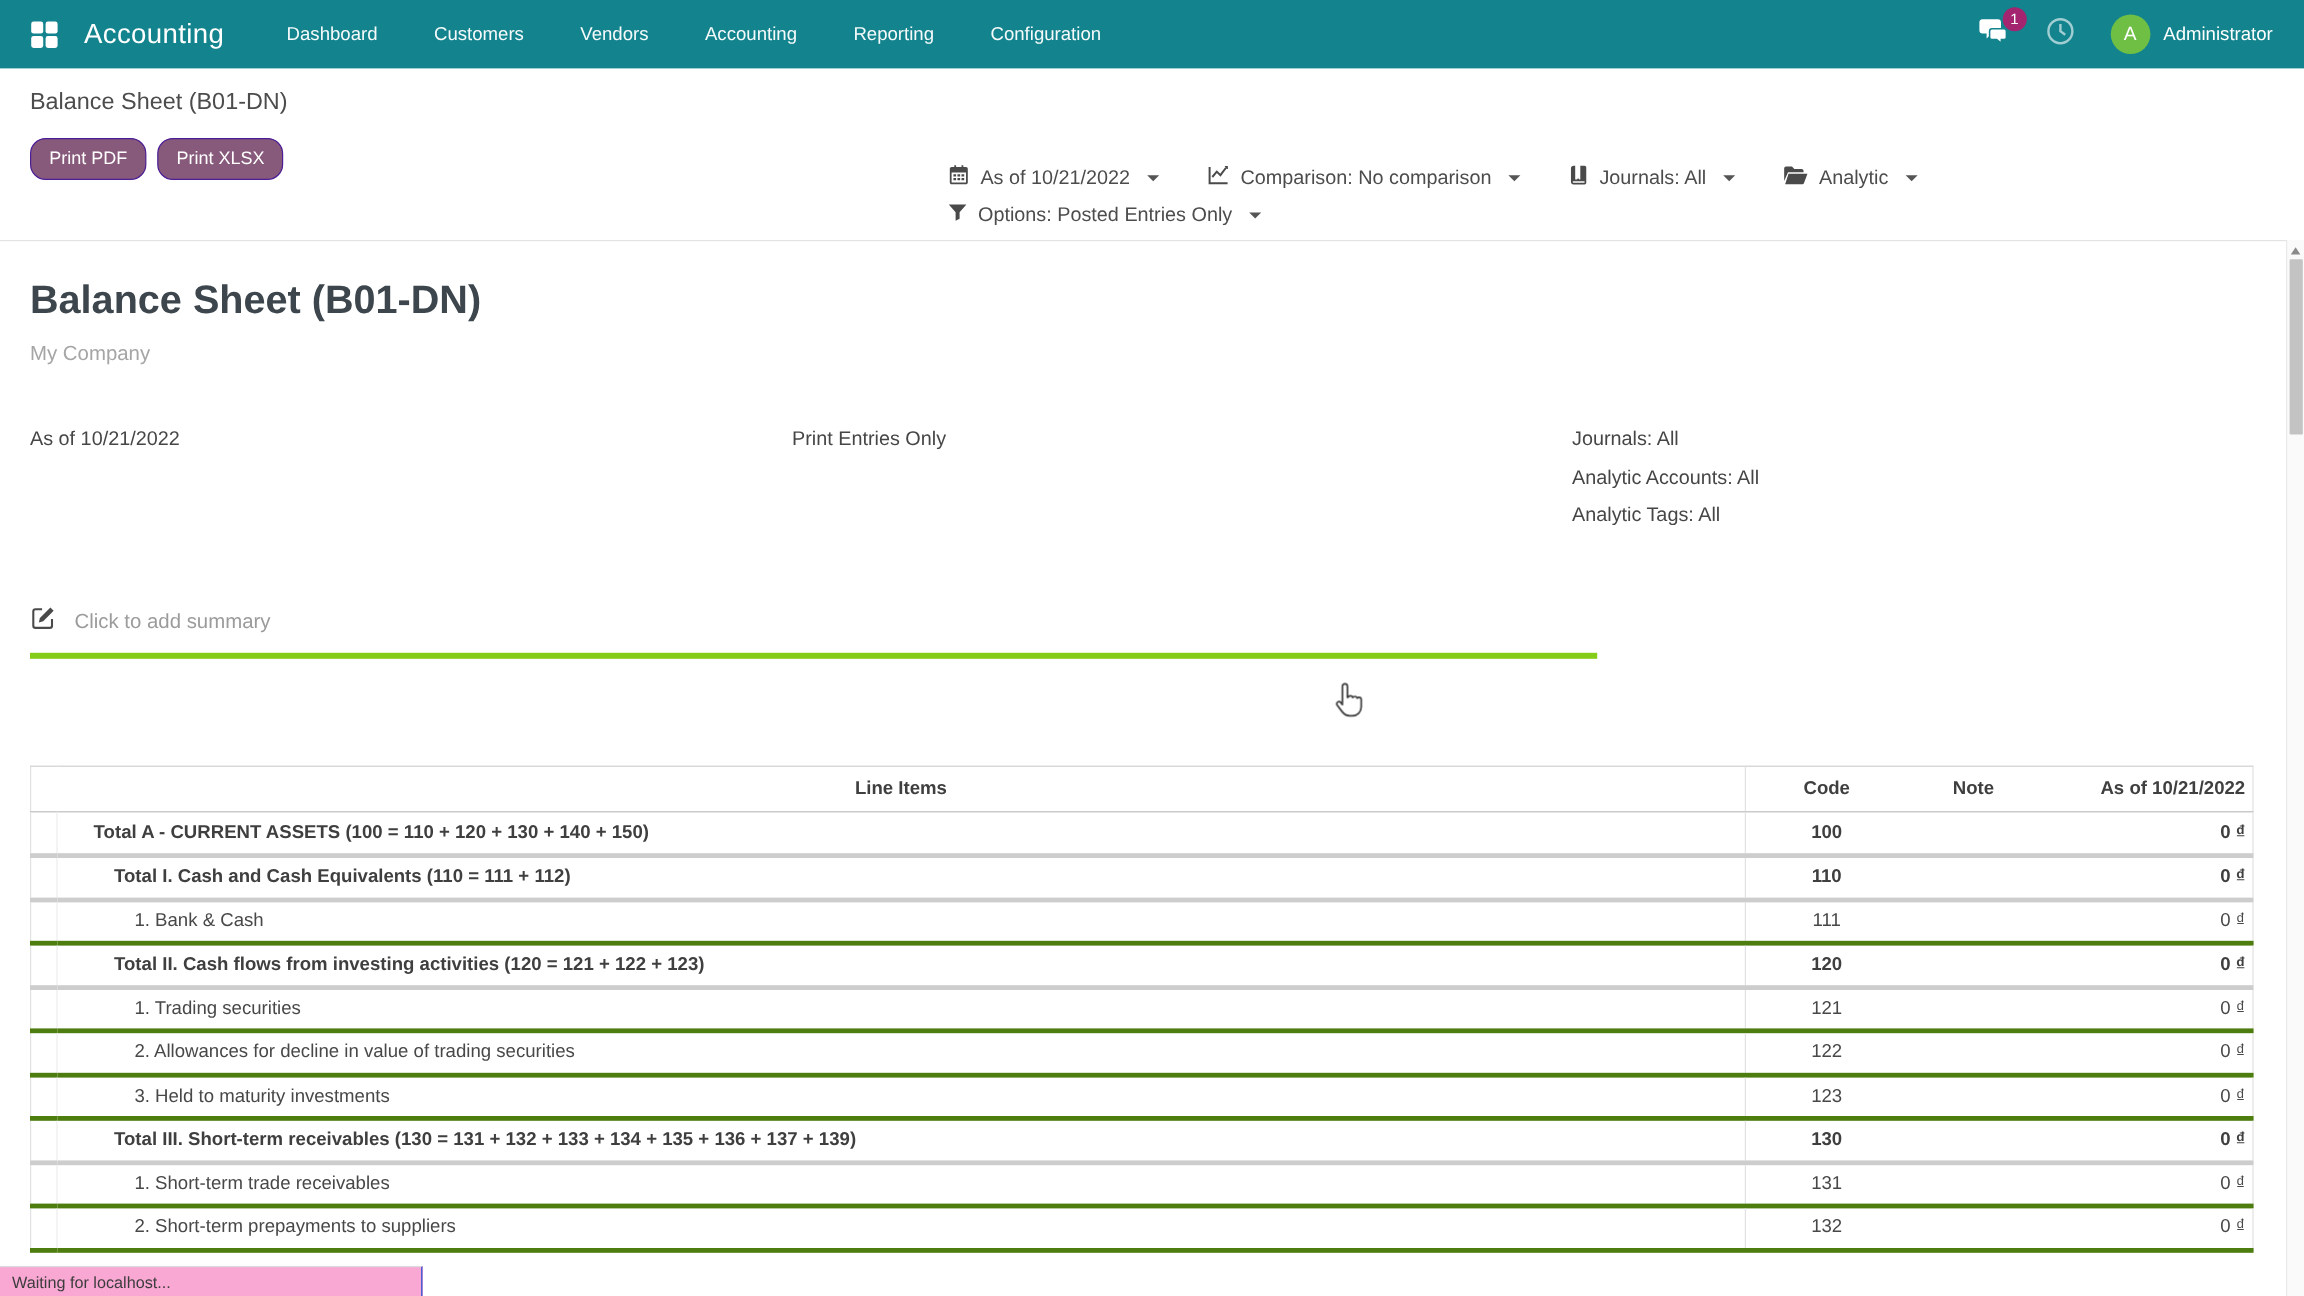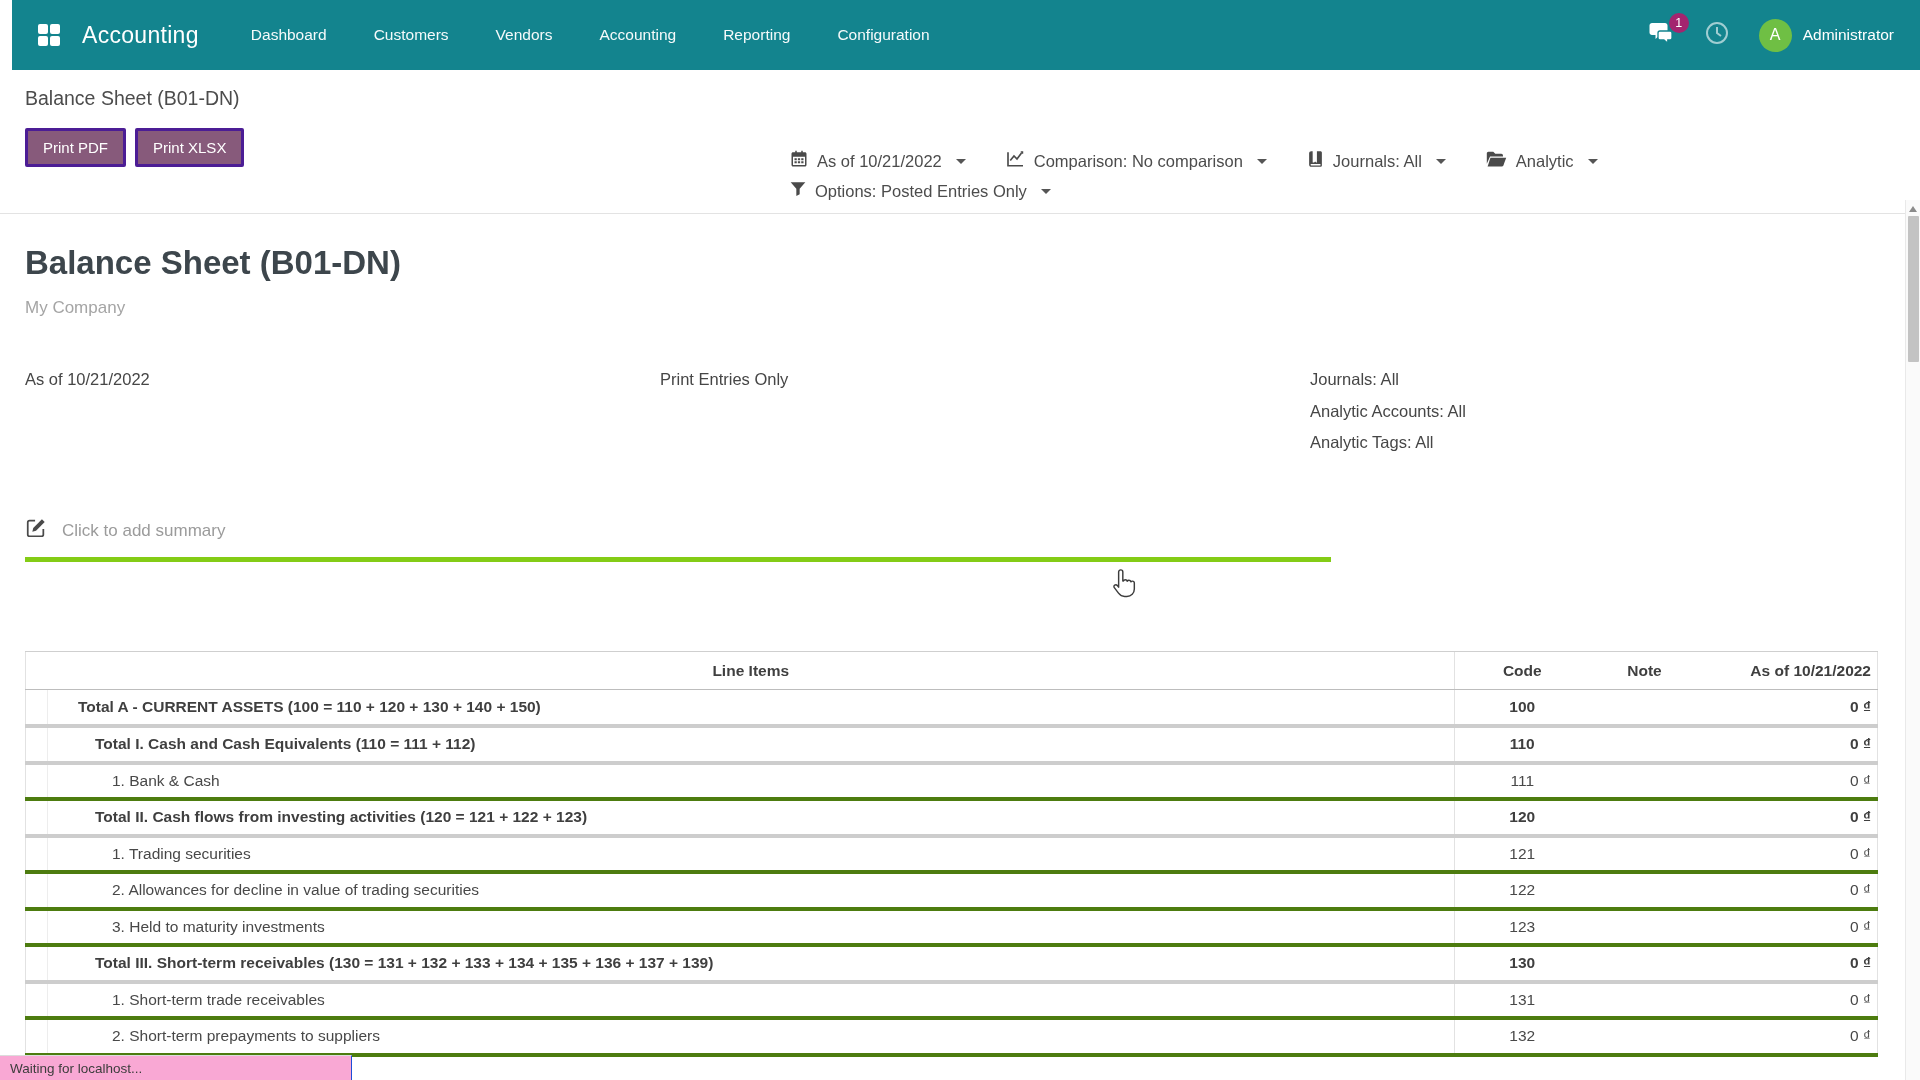--- a/index.html
+++ b/index.html
@@ -1,43 +1,43 @@
 <!DOCTYPE html>
 <html><head>
 <meta charset="utf-8">
 <style>
   * { box-sizing: border-box; margin: 0; padding: 0; }
   html,body { width:1920px; height:1080px; overflow:hidden; background:#fff;
     font-family:"Liberation Sans", sans-serif; }
 
   
-  .navbar { height:70px; background:#13848e; display:flex; align-items:center;
-    padding:0 26px; color:#fff;margin-left:12px; }
+  .navbar { height:57px; background:#13848e; display:flex; align-items:center;
+    padding:0 26px; color:#fff; }
   .apps-icon { width:22px; height:22px; display:grid; grid-template-columns:10px 10px;
     grid-template-rows:10px 10px; gap:2px; margin-right:22px; cursor:pointer; }
   .apps-icon i { background:#fff; border-radius:2px; }
   .brand { font-size:23px; font-weight:400; margin-right:52px; letter-spacing:.3px; }
   .nav-menu { display:flex; gap:47px; font-size:15.5px; }
   .nav-item { cursor:pointer; color:rgba(255,255,255,.96); }
   .nav-right { margin-left:auto; display:flex; align-items:center; gap:30px; }
   .chat-wrap { position:relative; cursor:pointer; }
   .badge { position:absolute; top:-9px; right:-14px; background:#a3246f; color:#fff;
     font-size:12.5px; min-width:20px; height:20px; border-radius:10px;
     display:flex; align-items:center; justify-content:center; padding:0 5px; }
   .user { display:flex; align-items:center; gap:11px; cursor:pointer; }
   .avatar { width:33px; height:33px; border-radius:50%; background:#6fbf44; color:#fff;
     display:flex; align-items:center; justify-content:center; font-size:16px; }
   .user-name { font-size:15.5px; }
 
   
   .control-panel { position:relative; height:144px; border-bottom:1px solid #e3e3e3; }
   .breadcrumb { position:absolute; left:25px; top:17px; font-size:19.5px; color:#4c4c4c; }
   .cp-buttons { position:absolute; left:25px; top:58px; display:flex; gap:9px; }
-  .btn-primary { background:#875a7b; color:#fff; border:3px solid #4c1d95;
-    border-radius:2px; font-size:15px; padding:8px 15px; cursor:pointer;
+  .btn-primary { background:#875a7b; color:#fff; border:1px solid #4c1d95;
+    border-radius:13px; font-size:15px; padding:8px 15px; cursor:pointer;
     font-family:"Liberation Sans", sans-serif; }
   .filters { position:absolute; left:790px; top:80px; font-size:16.5px; color:#4c4c4c; }
   .filter-row { display:flex; align-items:center; gap:40px; }
   .filter-row + .filter-row { margin-top:9px; }
   .filter { display:flex; align-items:center; gap:9px; cursor:pointer; white-space:nowrap; }
   .filter svg { flex:0 0 auto; }
   .caret { width:0; height:0; border-left:5px solid transparent; border-right:5px solid transparent;
     border-top:5px solid #555; margin-left:5px; }
 
   

